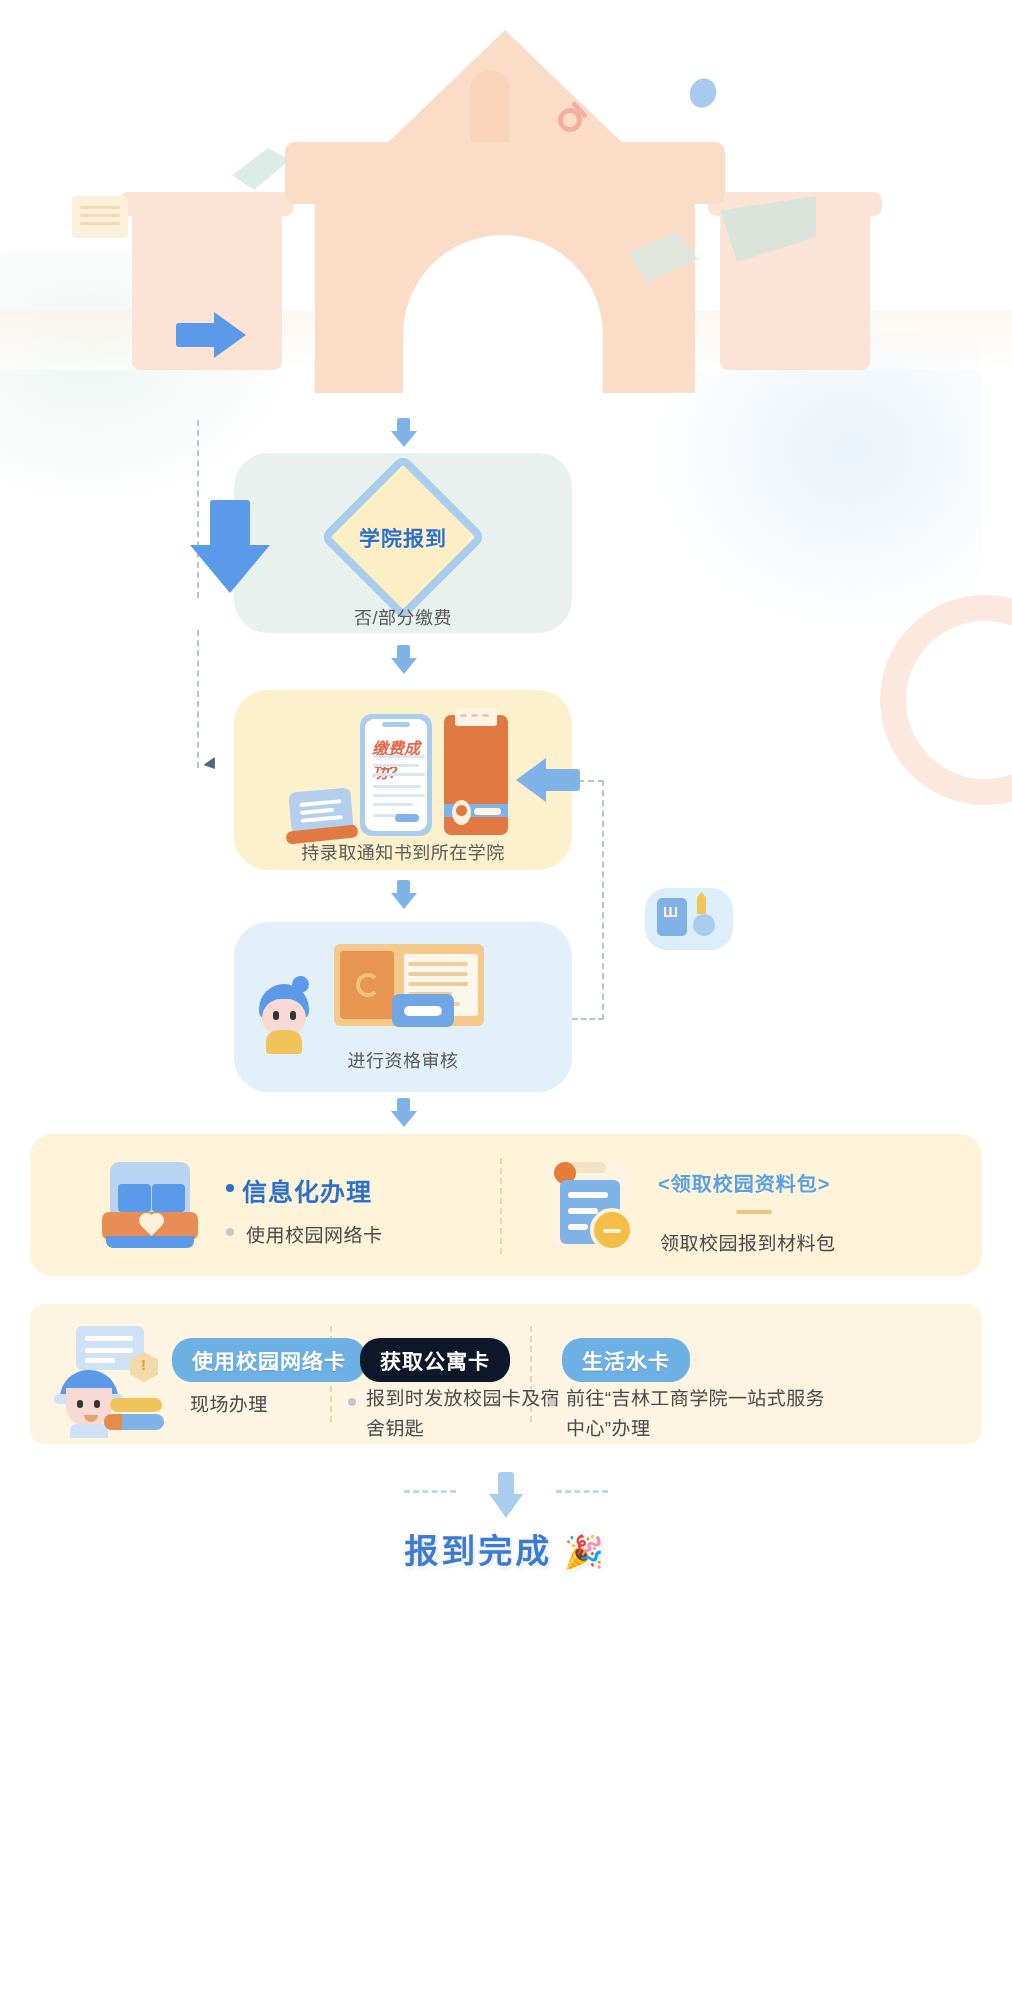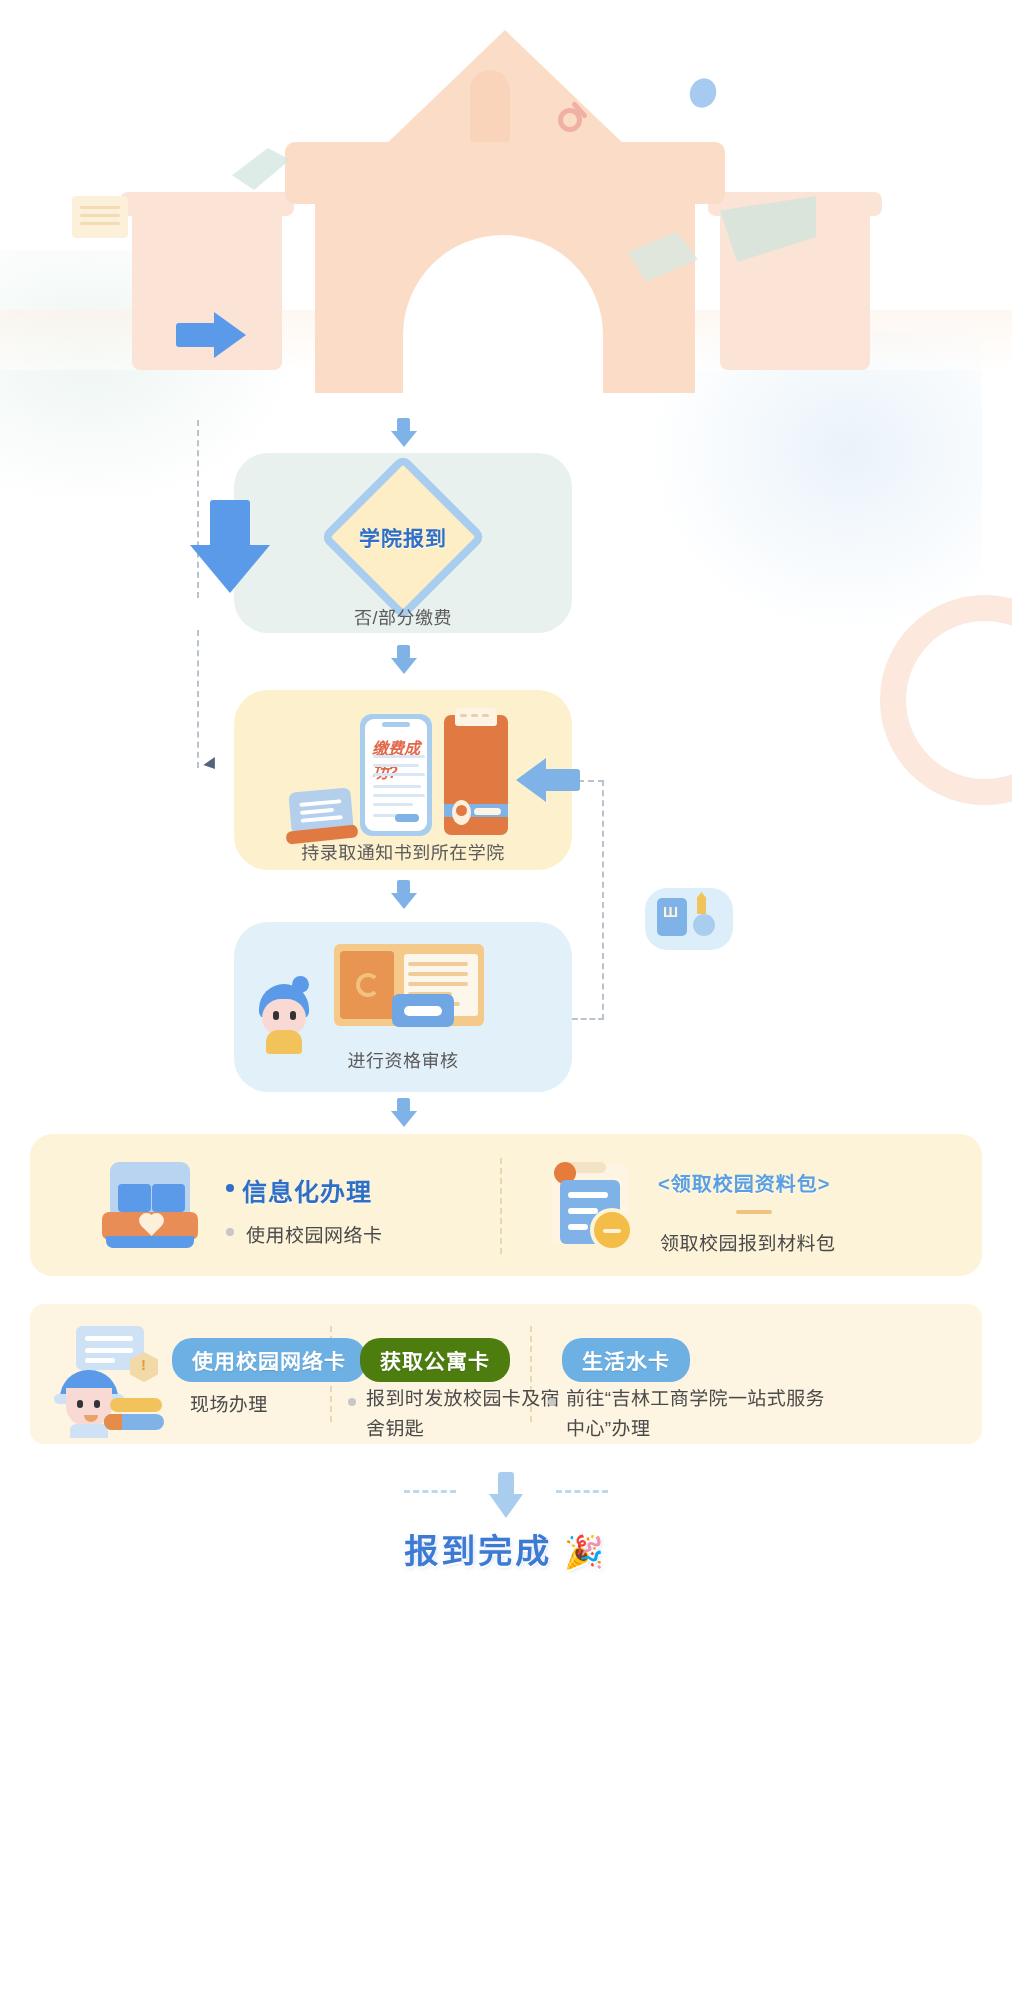--- a/index.html
+++ b/index.html
@@ -589,21 +589,21 @@
   .pill {
     position: absolute;
     color: #ffffff; font-weight: 700; font-size: 21px;
     letter-spacing: 1px;
     padding: 7px 20px;
     border-radius: 20px;
     text-shadow: 0 1px 1px rgba(0,0,0,.12);
     white-space: nowrap;
   }
   .pill-blue   { background: #6cb0e4; }
-  .pill-orange { background: #4d7c0f; }
+  .pill-orange { background: #0f172a; }
 
   .bdesc {
     position: absolute;
     color: #4a4a4a; font-size: 19px; line-height: 30px;
     letter-spacing: .4px;
   }
 
   .person {
     position: absolute; left: 24px; top: 22px;
     width: 110px; height: 112px;

